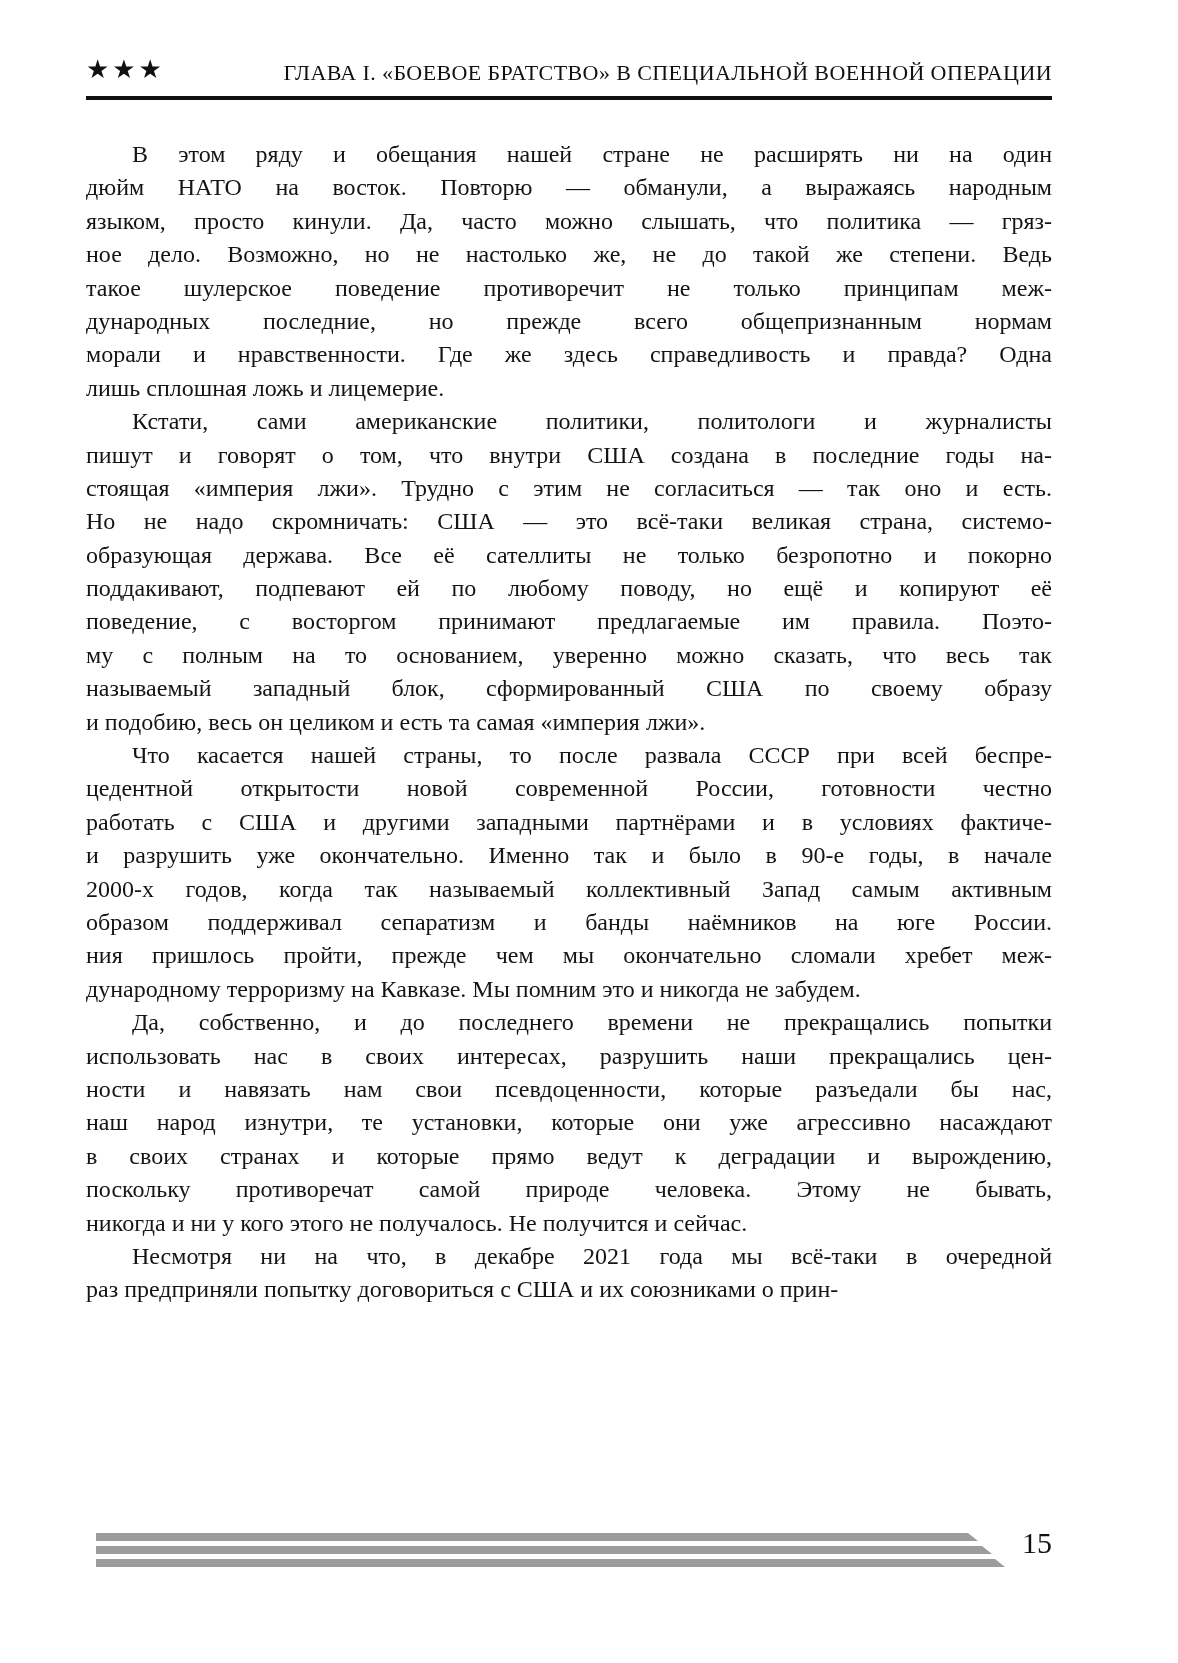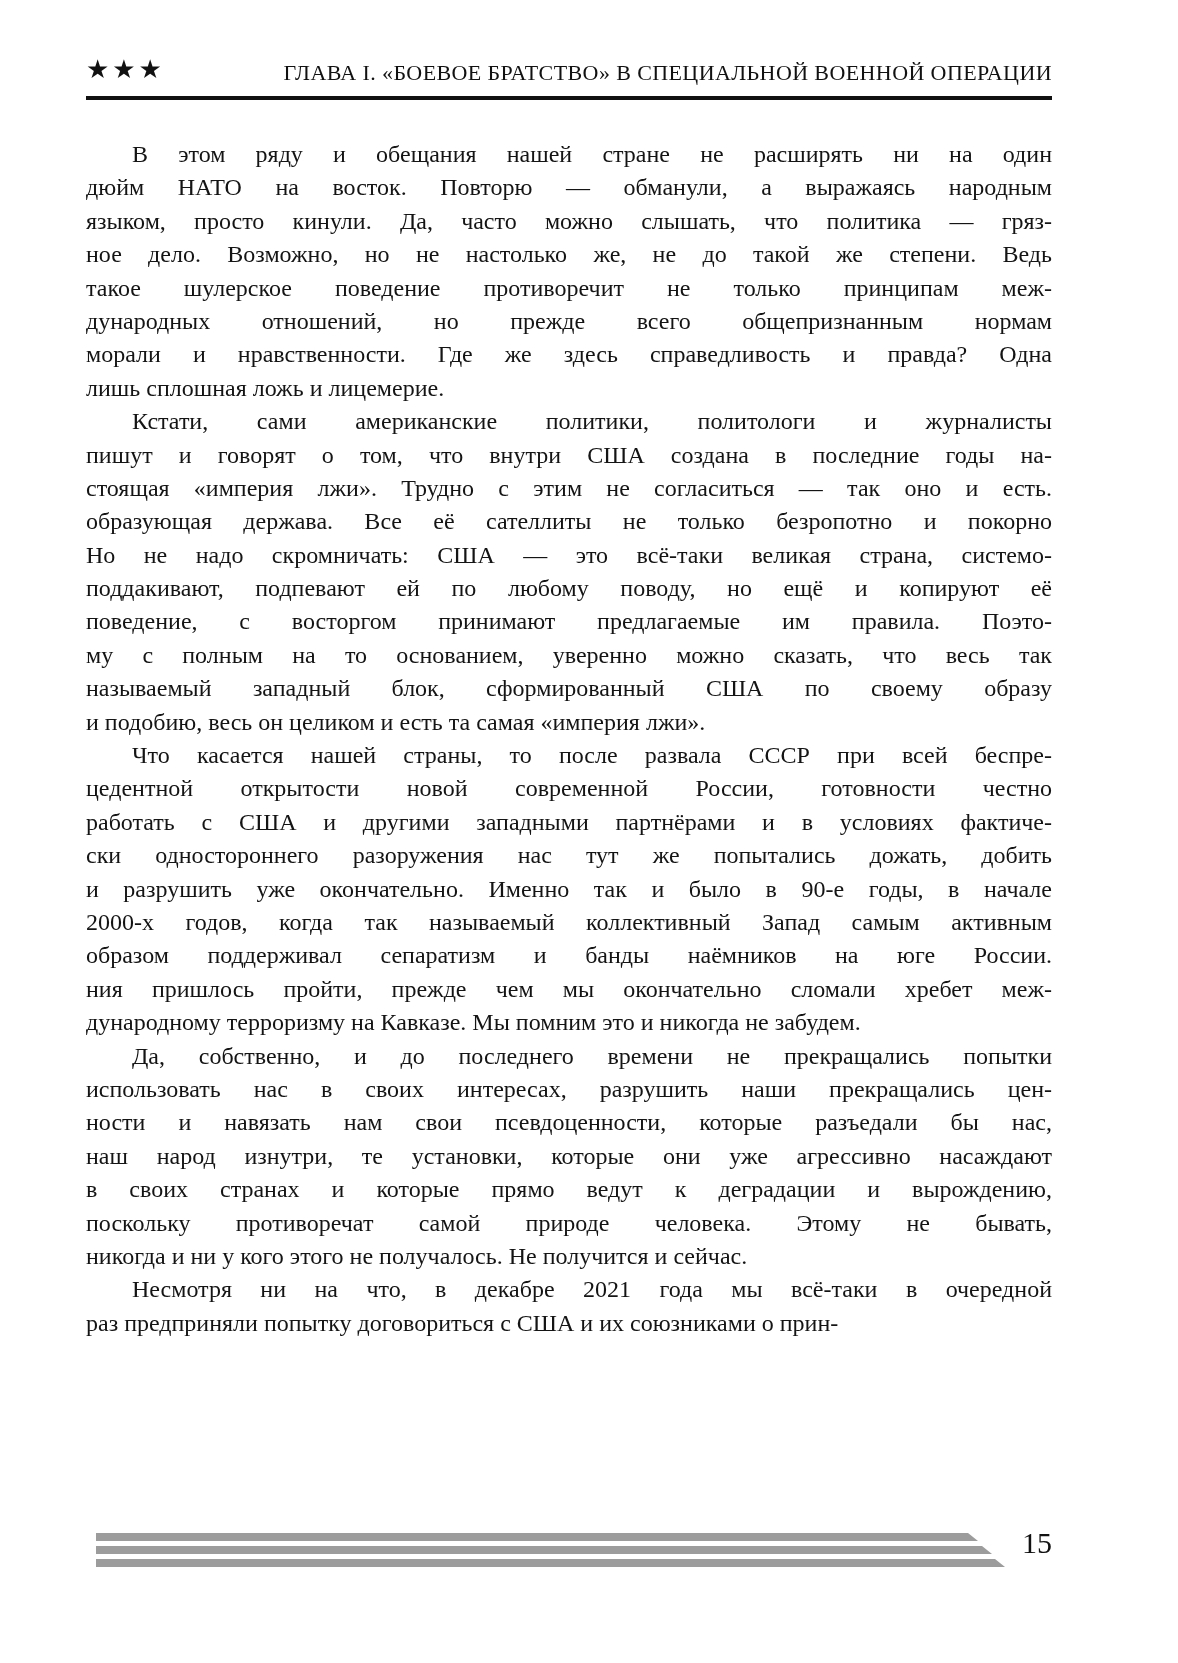--- a/index.html
+++ b/index.html
@@ -101,41 +101,40 @@
 
     <div class="header-rule"></div>
 
     <div class="body-text">
         <div class="para">
           <div class="line first">В этом ряду и обещания нашей стране не расширять ни на один</div>
           <div class="line">дюйм НАТО на восток. Повторю — обманули, а выражаясь народным</div>
           <div class="line">языком, просто кинули. Да, часто можно слышать, что политика — гряз-</div>
           <div class="line">ное дело. Возможно, но не настолько же, не до такой же степени. Ведь</div>
           <div class="line">такое шулерское поведение противоречит не только принципам меж-</div>
-          <div class="line">дународных отношений, но прежде всего общепризнанным нормам</div>
+          <div class="line">дународных последние, но прежде всего общепризнанным нормам</div>
           <div class="line">морали и нравственности. Где же здесь справедливость и правда? Одна</div>
           <div class="line last">лишь сплошная ложь и лицемерие.</div>
         </div>
         <div class="para">
           <div class="line first">Кстати, сами американские политики, политологи и журналисты</div>
           <div class="line">пишут и говорят о том, что внутри США создана в последние годы на-</div>
           <div class="line">стоящая «империя лжи». Трудно с этим не согласиться — так оно и есть.</div>
+          <div class="line">Но не надо скромничать: США — это всё-таки великая страна, системо-</div>
           <div class="line">образующая держава. Все её сателлиты не только безропотно и покорно</div>
-          <div class="line">Но не надо скромничать: США — это всё-таки великая страна, системо-</div>
           <div class="line">поддакивают, подпевают ей по любому поводу, но ещё и копируют её</div>
           <div class="line">поведение, с восторгом принимают предлагаемые им правила. Поэто-</div>
           <div class="line">му с полным на то основанием, уверенно можно сказать, что весь так</div>
           <div class="line">называемый западный блок, сформированный США по своему образу</div>
           <div class="line last">и подобию, весь он целиком и есть та самая «империя лжи».</div>
         </div>
         <div class="para">
           <div class="line first">Что касается нашей страны, то после развала СССР при всей беспре-</div>
           <div class="line">цедентной открытости новой современной России, готовности честно</div>
           <div class="line">работать с США и другими западными партнёрами и в условиях фактиче-</div>
-          <div class="line">ски одностороннего разоружения нас тут же попытались дожать, добить</div>
           <div class="line">и разрушить уже окончательно. Именно так и было в 90-е годы, в начале</div>
           <div class="line">2000-х годов, когда так называемый коллективный Запад самым активным</div>
           <div class="line">образом поддерживал сепаратизм и банды наёмников на юге России.</div>
           <div class="line">ния пришлось пройти, прежде чем мы окончательно сломали хребет меж-</div>
           <div class="line last">дународному терроризму на Кавказе. Мы помним это и никогда не забудем.</div>
         </div>
         <div class="para">
           <div class="line first">Да, собственно, и до последнего времени не прекращались попытки</div>
           <div class="line">использовать нас в своих интересах, разрушить наши прекращались цен-</div>
           <div class="line">ности и навязать нам свои псевдоценности, которые разъедали бы нас,</div>

